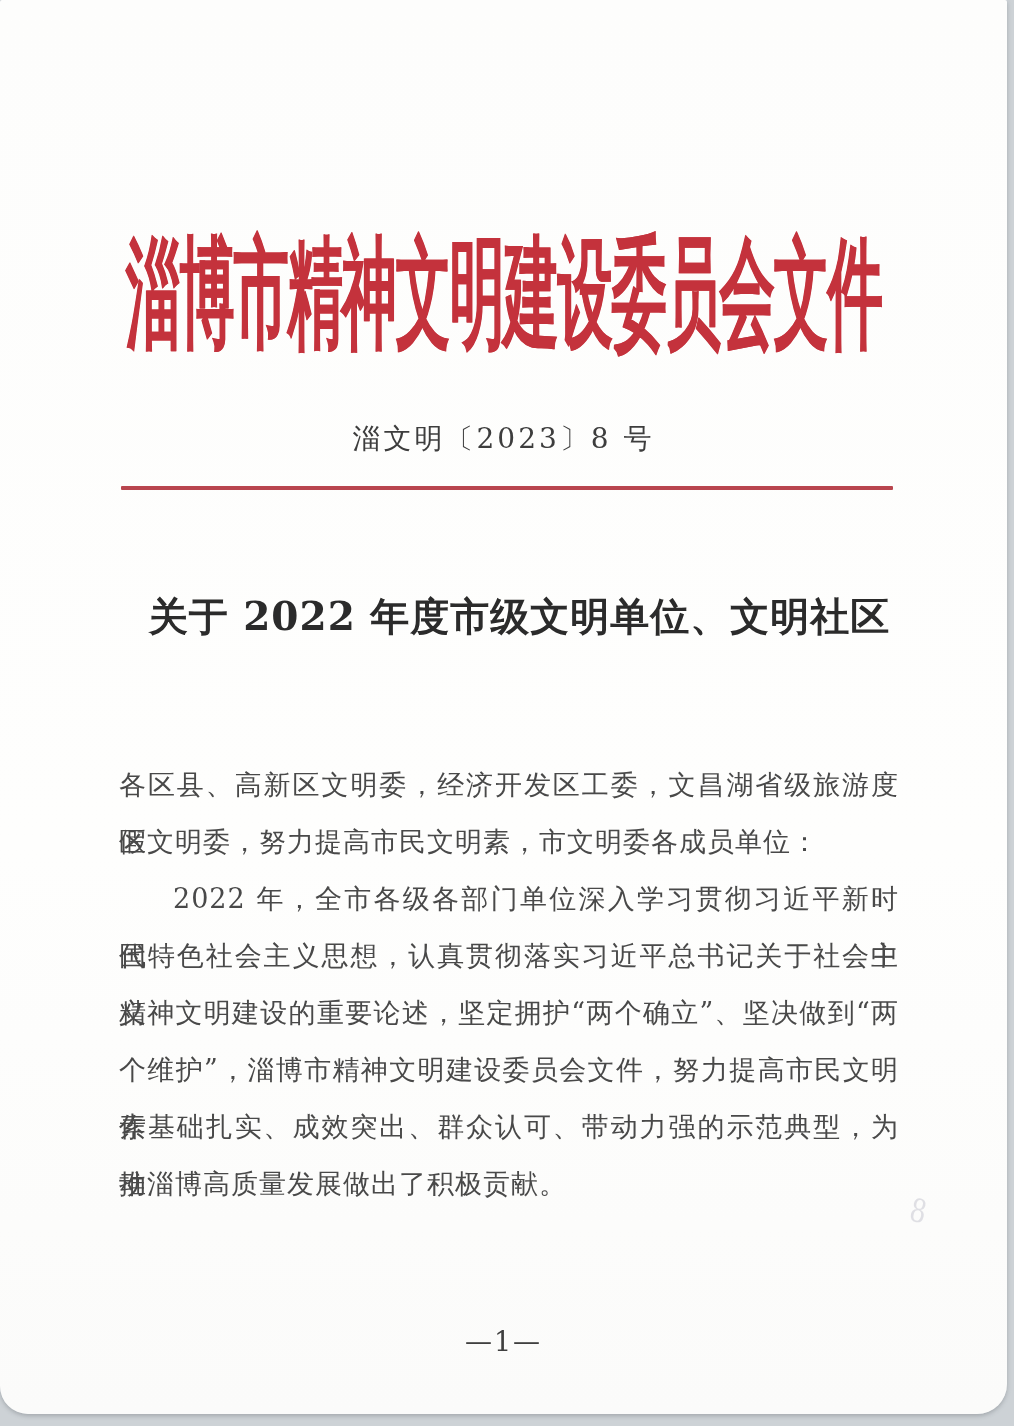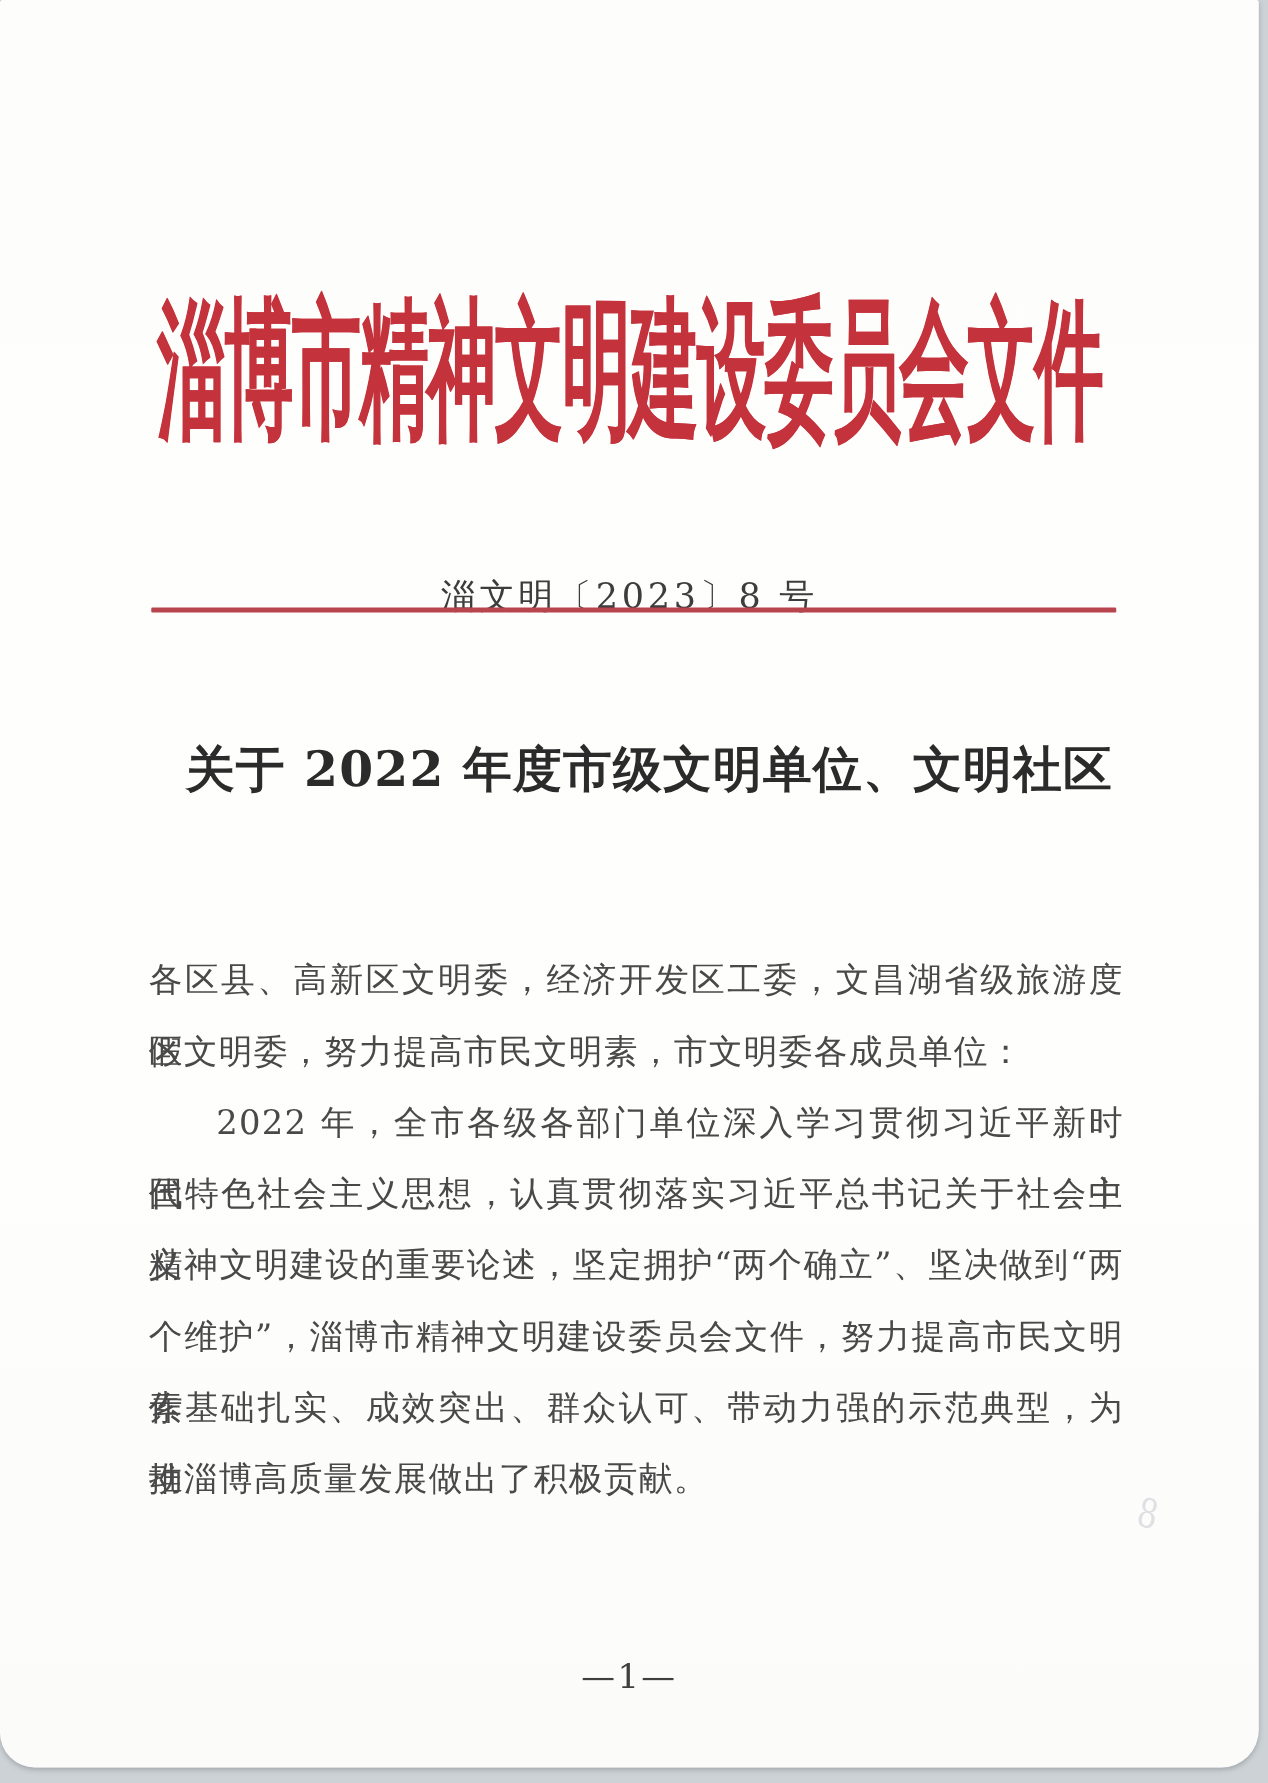--- a/index.html
+++ b/index.html
@@ -15,41 +15,41 @@
     top: 0; left: 0; right: 7px; bottom: 12px;
     background: linear-gradient(180deg, #fdfdfc 0%, #fefefd 60%, #fbfbfa 100%);
     border-radius: 2px 2px 30px 28px;
     box-shadow: 0 2px 4px rgba(90,95,100,0.35);
   }
   .red-header {
     position: absolute;
     top: 232px; left: 0; right: 0; height: 124px;
     display: flex; align-items: center; justify-content: center;
     pointer-events: none;
+    font-family: Liberation Serif, serif;
   }
   .red-header span {
     display: inline-block;
     font-size: 55px;
     line-height: 55px;
     font-weight: bold;
     letter-spacing: -1px;
     color: #c4323c;
     transform: scaleY(2.2);
     transform-origin: center;
     white-space: nowrap;
     text-shadow: 0.5px 0 0 #c4323c;
   }
   .doc-number {
     position: absolute;
     top: 420px; left: 0; right: 0;
     text-align: center;
     font-size: 28px;
     letter-spacing: 3px;
     color: #3d3d3d;
-    margin-top: 38px;
   }
   .red-rule {
     position: absolute;
     top: 486px; left: 121px;
     width: 772px; height: 4px;
     background: #b8454e;
     border-radius: 1px;
   }
   .doc-title {
     position: absolute;

